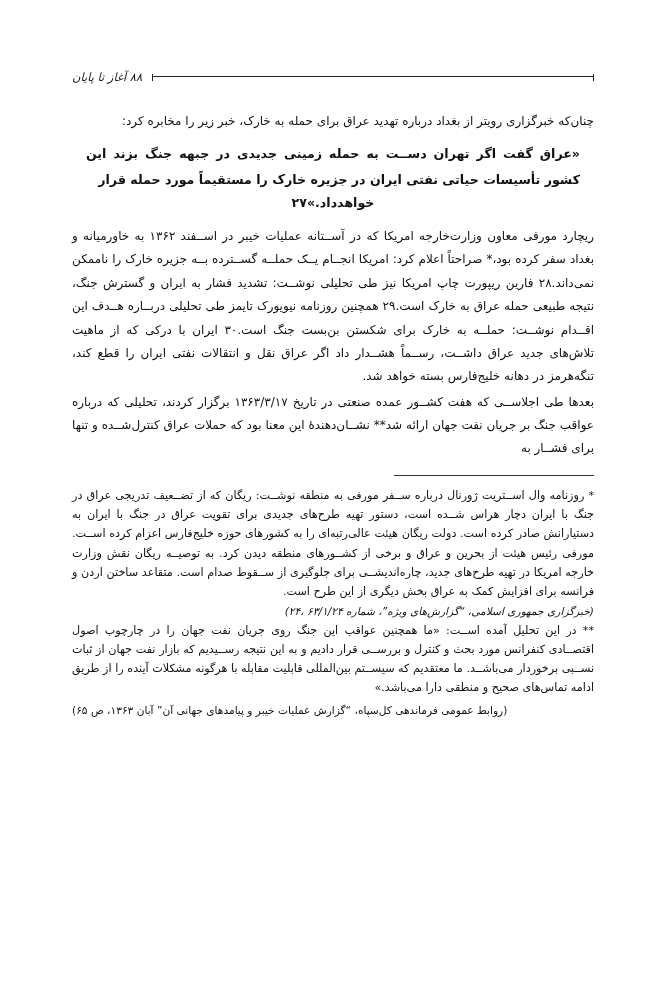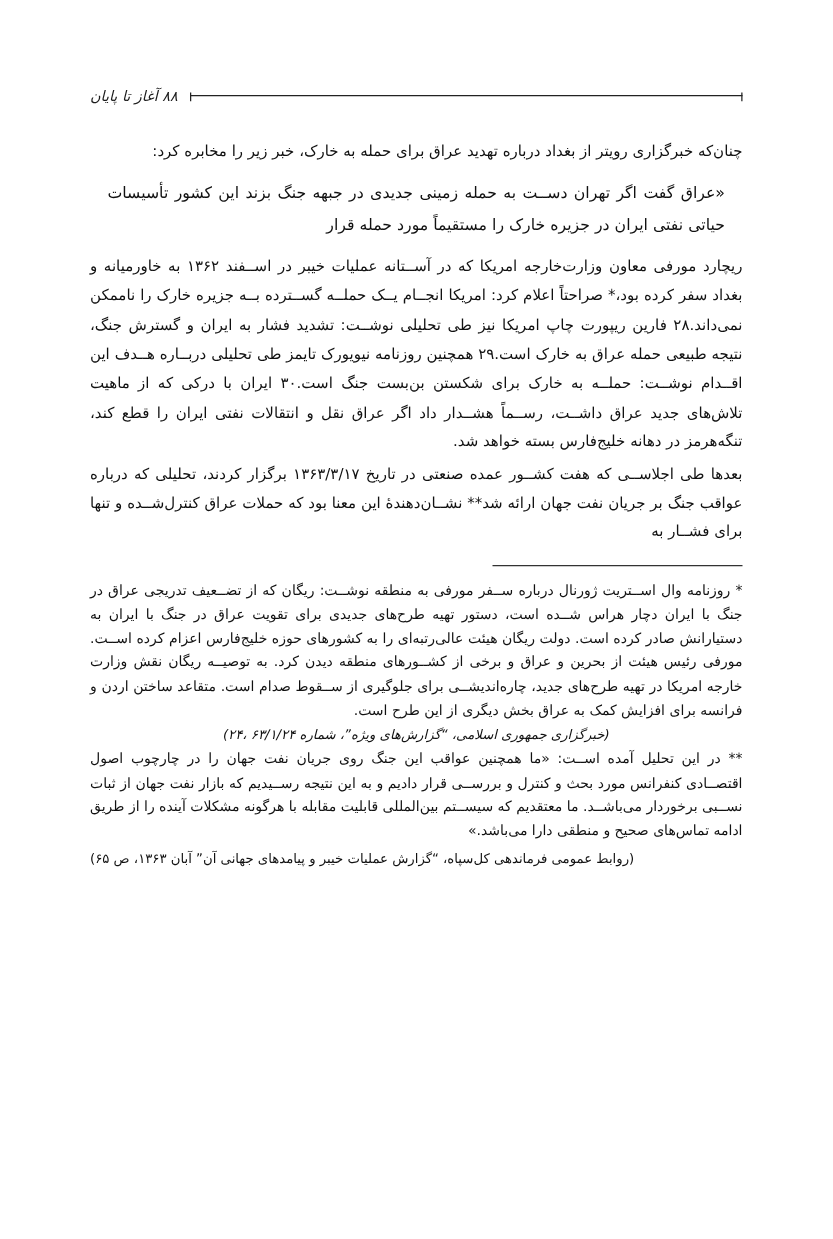--- a/index.html
+++ b/index.html
@@ -68,21 +68,21 @@
     text-align-last: right;
     color: #111;
   }
   .body-text p.just-both {
     text-align: justify;
   }
 
   .quote {
     margin: 8px 0 10px 0;
     font-size: 12.6px;
-    font-weight: normal;
+    font-weight: bold;
     line-height: 2.0;
     text-align: justify;
     color: #111;
     padding: 0 14px;
   }
   .quote .last-line {
     display: block;
     text-align: center;
     margin-top: -2px;
   }
@@ -98,21 +98,21 @@
     font-size: 11.2px;
     line-height: 1.72;
     text-align: justify;
     color: #111;
   }
   .footnotes p {
     margin: 0 0 1px 0;
   }
   .fn-source {
     display: block;
-    text-align: center;
+    text-align: right;
     font-style: italic;
     font-size: 10.6px;
     margin-top: 1px;
   }
   .fn-source-2 {
     display: block;
     text-align: left;
     font-size: 10.6px;
     margin-top: 3px;
   }
@@ -127,20 +127,21 @@
     <div class="header-rule"></div>
   </div>
 
   <div class="body-text">
 
     <p>چنان‌که خبرگزاری رویتر از بغداد درباره تهدید عراق برای حمله به خارک، خبر زیر را مخابره کرد:</p>
 
     <div class="quote">
       <span>«عراق گفت اگر تهران دســت به حمله زمینی جدیدی در جبهه جنگ بزند این</span>
       <span>کشور تأسیسات حیاتی نفتی ایران در جزیره خارک را مستقیماً مورد حمله قرار</span>
+      <span class="last-line">خواهدداد.»۲۷</span>
     </div>
 
     <p class="just-both">ریچارد مورفی معاون وزارت‌خارجه امریکا که در آســتانه عملیات خیبر در اســفند ۱۳۶۲ به خاورمیانه و بغداد سفر کرده بود،* صراحتاً اعلام کرد: امریکا انجــام یــک حملــه گســترده بــه جزیره خارک را ناممکن نمی‌داند.۲۸ فارین ریپورت چاپ امریکا نیز طی تحلیلی نوشــت: تشدید فشار به ایران و گسترش جنگ، نتیجه طبیعی حمله عراق به خارک است.۲۹ همچنین روزنامه نیویورک تایمز طی تحلیلی دربــاره هــدف این اقــدام نوشــت: حملــه به خارک برای شکستن بن‌بست جنگ است.۳۰ ایران با درکی که از ماهیت تلاش‌های جدید عراق داشــت، رســماً هشــدار داد اگر عراق نقل و انتقالات نفتی ایران را قطع کند، تنگه‌هرمز در دهانه خلیج‌فارس بسته خواهد شد.</p>
 
     <p class="just-both">بعدها طی اجلاســی که هفت کشــور عمده صنعتی در تاریخ ۱۳۶۳/۳/۱۷ برگزار کردند، تحلیلی که درباره عواقب جنگ بر جریان نفت جهان ارائه شد** نشــان‌دهندۀ این معنا بود که حملات عراق کنترل‌شــده و تنها برای فشــار به</p>
 
   </div>
 
   <div class="footnote-sep"></div>
 

